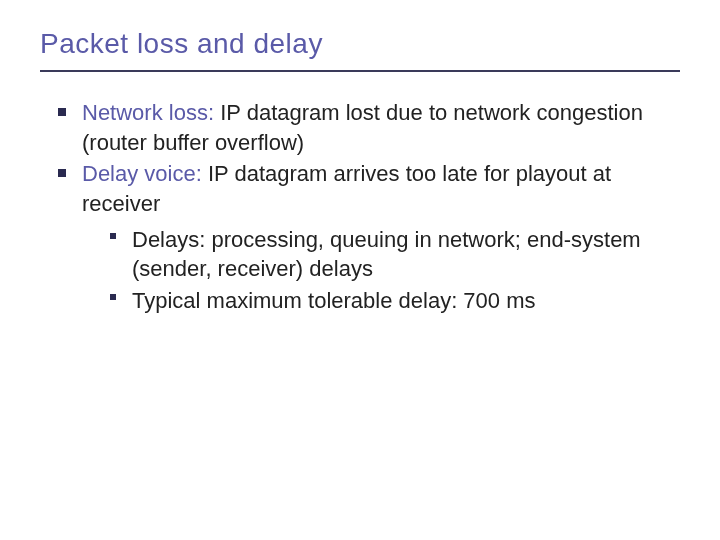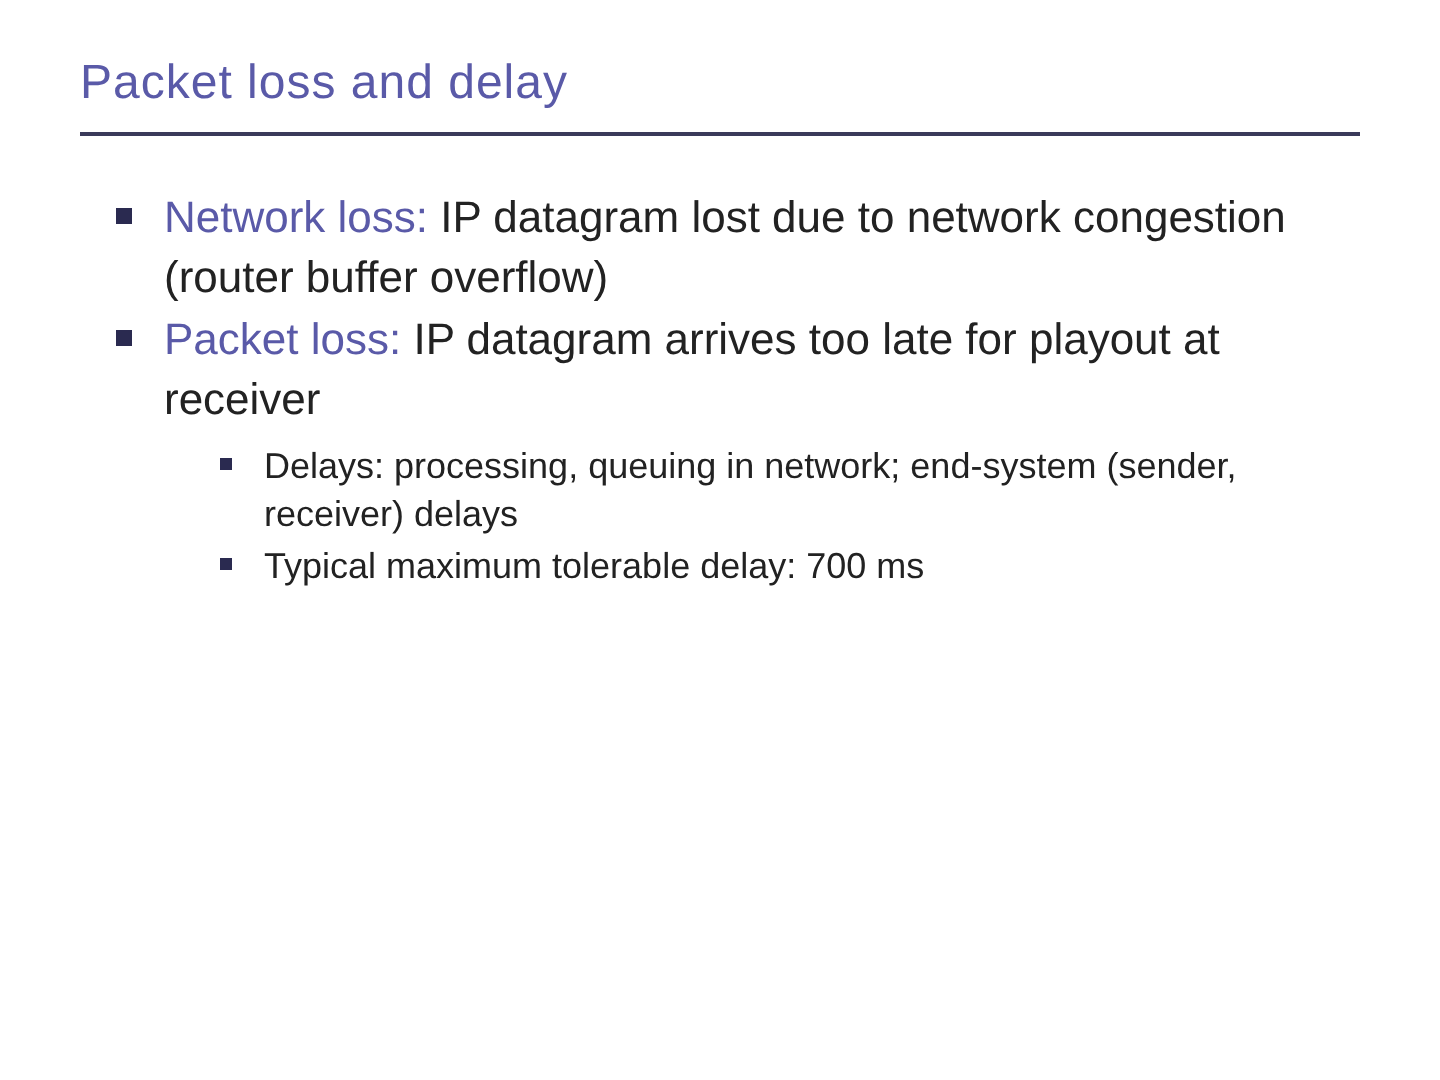--- a/index.html
+++ b/index.html
@@ -5,21 +5,21 @@
   * { margin: 0; padding: 0; box-sizing: border-box; }
   html, body { width: 720px; height: 540px; background: #ffffff; font-family: Verdana, Geneva, sans-serif; }
   .slide {
     width: 720px;
     height: 540px;
     padding: 28px 40px 40px 40px;
     position: relative;
   }
   .title {
     color: #5a5aa8;
-    font-size: 24px;
+    font-size: 28px;
     font-weight: 400;
     letter-spacing: 0.5px;
     padding-bottom: 10px;
     border-bottom: 2px solid #3a3a5a;
     margin-bottom: 26px;
     font-family: Arial, Helvetica, sans-serif;
   }
   ul.outer {
     list-style: none;
     padding-left: 18px;
@@ -45,21 +45,21 @@
   ul.inner {
     list-style: none;
     padding-left: 28px;
     margin-top: 6px;
     margin-bottom: 8px;
   }
   ul.inner > li {
     position: relative;
     padding-left: 22px;
     color: #222;
-    font-size: 18px;
+    font-size: 22px;
     line-height: 1.35;
     margin-bottom: 2px;
   }
   ul.inner > li::before {
     content: "";
     position: absolute;
     left: 0;
     top: 8px;
     width: 6px;
     height: 6px;
@@ -70,20 +70,20 @@
 <body>
 
 <div class="slide">
   <h1 class="title">Packet loss and delay</h1>
 
   <ul class="outer">
     <li>
       <span class="lead">Network loss:</span><span> IP datagram lost due to network congestion (router buffer overflow)</span>
     </li>
     <li>
-      <span class="lead">Packet loss:</span><span> IP datagram arrives too late for playout at receiver</span>
+      <span class="lead">Delay voice:</span><span> IP datagram arrives too late for playout at receiver</span>
       <ul class="inner">
         <li>Delays: processing, queuing in network; end-system (sender, receiver) delays</li>
         <li>Typical maximum tolerable delay: 700 ms</li>
       </ul>
     </li>
   </ul>
 </div>
 
 </body></html>

